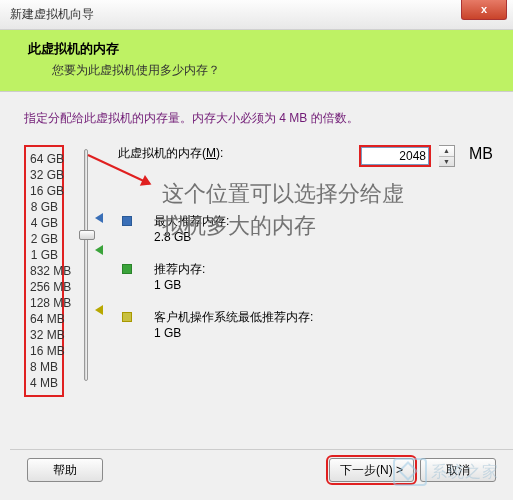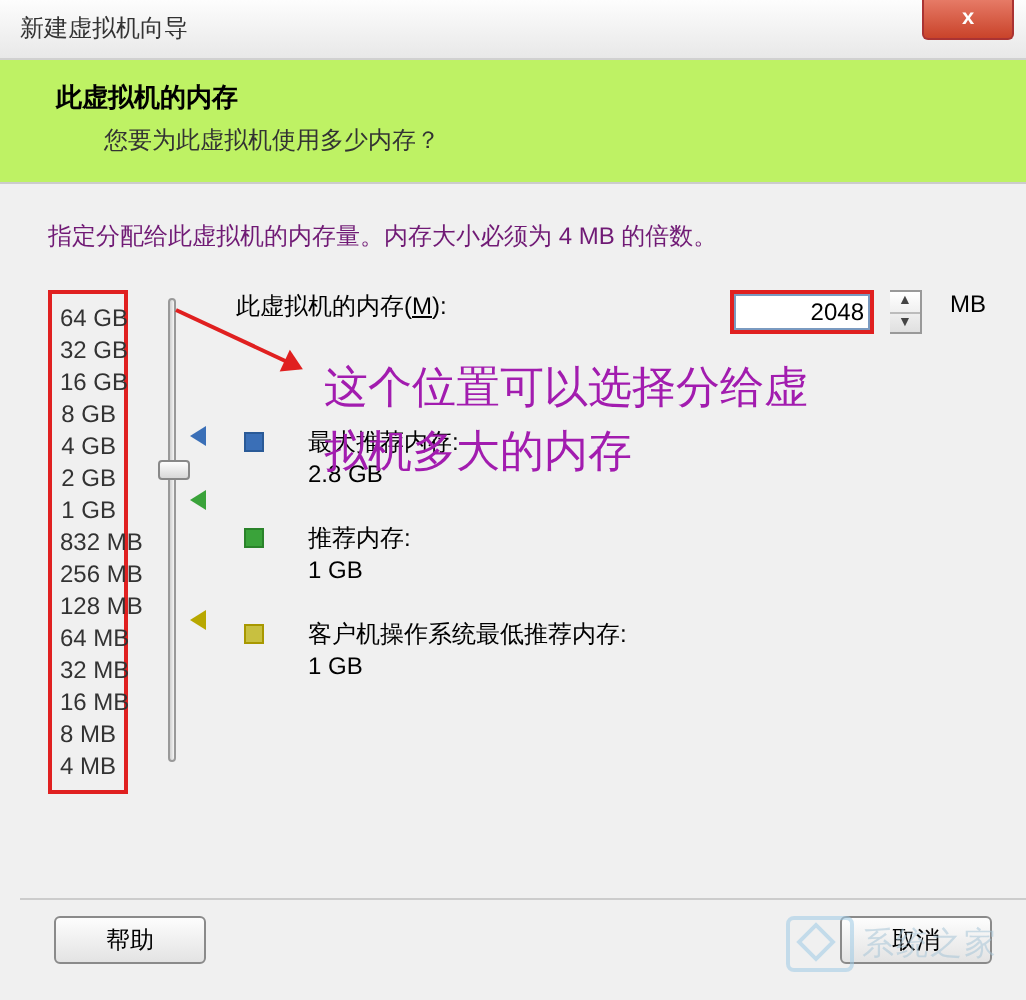--- a/index.html
+++ b/index.html
@@ -126,21 +126,21 @@
     }
     .spinner {
       width: 16px; height: 22px;
       border: 1px solid #999;
       border-left: none;
       background: linear-gradient(#fff,#e0e0e0);
       display: flex; flex-direction: column;
     }
     .spinner div { flex:1; display:flex; align-items:center; justify-content:center; font-size:7px; color:#444; border-bottom:1px solid #bbb;}
     .spinner div:last-child{border:none;}
-    .unit { font-size:12px; margin-left:6px;}
+    .unit { font-size:16px; margin-left:6px;}
     .hint-block {
       position: relative;
       padding-left: 4px;
     }
     .hint-item {
       display: flex;
       gap: 22px;
       margin-bottom: 16px;
     }
     .hint-marker {
@@ -167,21 +167,21 @@
       content:"";
       position:absolute; right:-2px; top:-5px;
       border-left:10px solid #e02020;
       border-top:6px solid transparent;
       border-bottom:6px solid transparent;
     }
     .anno-text {
       position: absolute;
       left: 162px; top: 178px;
       width: 320px;
-      color: #a21caf;
+      color: #737373;
       font-size: 22px;
       line-height: 32px;
       font-family: "SimSun","Microsoft YaHei";
       pointer-events: none;
     }
     
     .footer {
       position: absolute;
       bottom: 10px; left: 10px; right: 0;
       padding: 8px 17px;
@@ -315,19 +315,20 @@
 
 <div class="anno-arrow"></div>
 <div class="anno-text">
   <div>这个位置可以选择分给虚</div>
   <div>拟机多大的内存</div>
 </div>
 
 <div class="footer">
   <div class="btn">帮助</div>
   <div class="footer-spacer"></div>
+  <div class="btn next next-highlight">下一步(N) &gt;</div>
   <div class="btn">取消</div>
 </div>
 
 <div class="watermark">
   <div class="wm-icon"></div>
   <div class="wm-text">系统之家</div>
 </div>
 
 </body></html>

